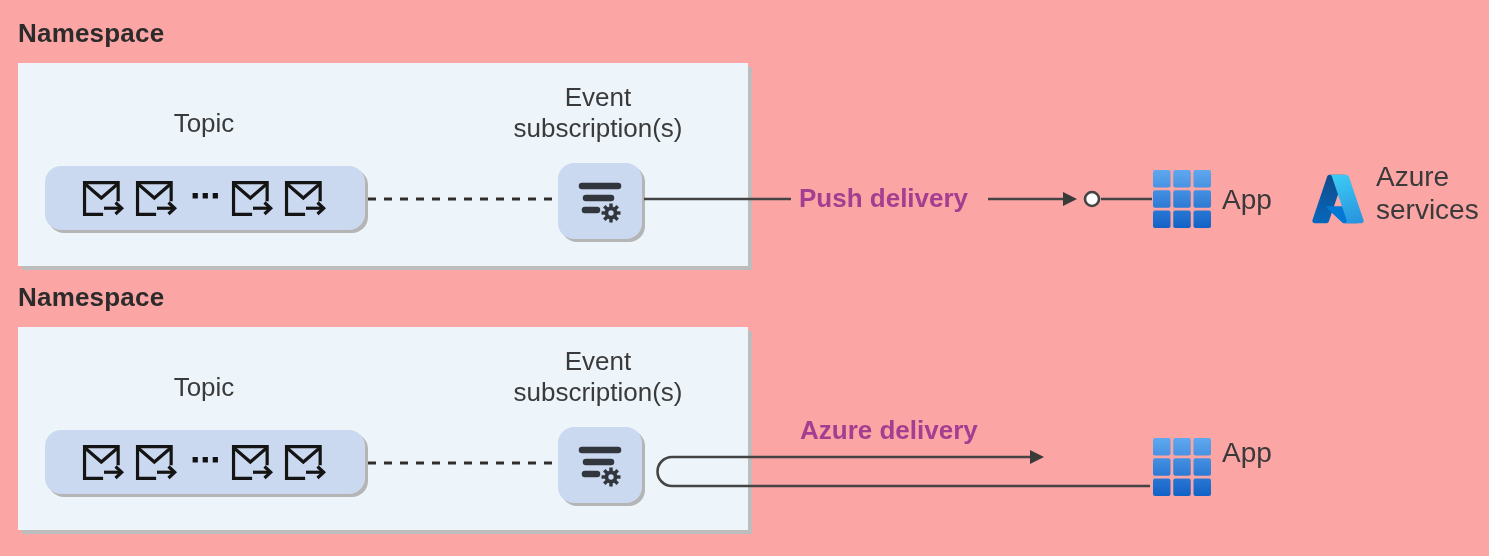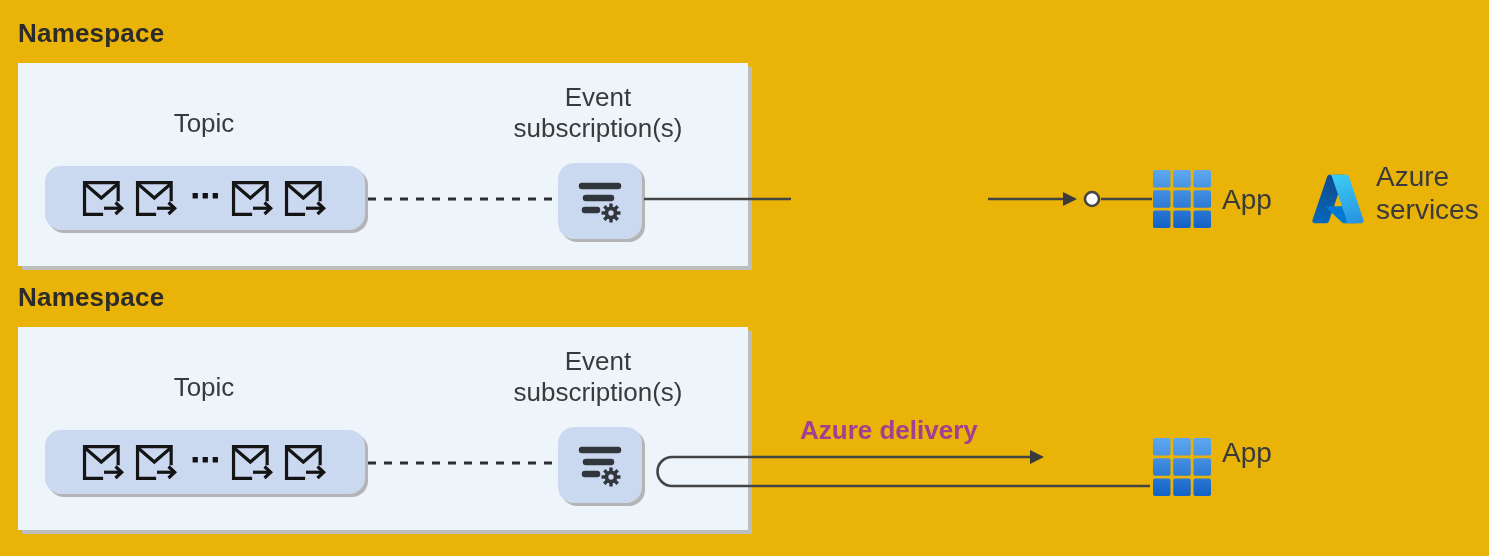--- a/index.html
+++ b/index.html
@@ -1,19 +1,19 @@
 <!DOCTYPE html>
 <html><head>
 <meta charset="utf-8">
 <style>
   html,body{margin:0;padding:0;background:#ffffff;}
   .canvas{
     position:relative;
     width:1489px;height:556px;
-    background:#eab308;
+    background:#fca5a5;
     font-family:"Liberation Sans","DejaVu Sans",sans-serif;
     overflow:hidden;
   }
   .abs{position:absolute;}
   .ns-label{
     font-size:26px;font-weight:bold;color:#2b2b2b;letter-spacing:0.2px;
   }
   .ns-box{
     background:#edf5fa;
     box-shadow:4px 4px 0 0 #bdbdbd;
@@ -108,20 +108,21 @@
             <line y1="-9.5" y2="9.5" transform="rotate(90)"></line>
             <line y1="-9.5" y2="9.5" transform="rotate(135)"></line>
           </g>
           <circle r="6.4" fill="#31353c"></circle>
           <circle r="2.7" fill="#cbd9f0"></circle>
         </g>
       </svg>
     </span>
   </div>
 
+  <div class="abs delivery-label" style="left:799px;top:183px;">Push delivery</div>
 
   <div class="abs" style="left:1153px;top:170px;">
     <svg width="58" height="58" viewBox="0 0 58 58">
       <defs>
         <linearGradient id="appg1" x1="0" y1="0" x2="0" y2="58" gradientUnits="userSpaceOnUse">
           <stop offset="0" stop-color="#5fa8ef"></stop>
             <stop offset="1" stop-color="#1261c6"></stop>
         </linearGradient>
       </defs>
       <g fill="url(#appg1)">

